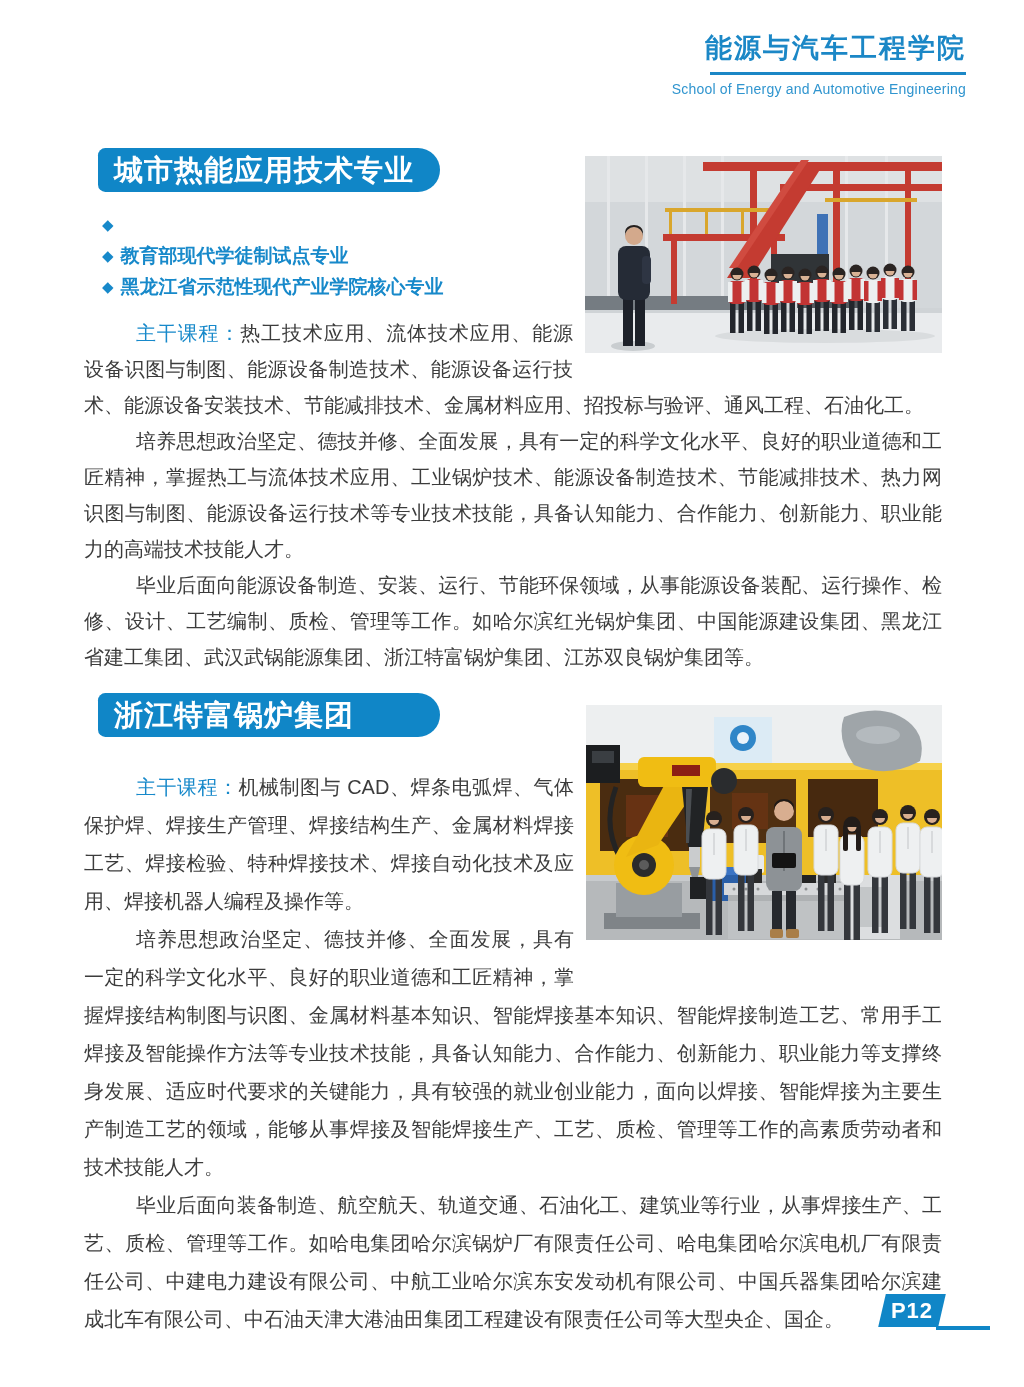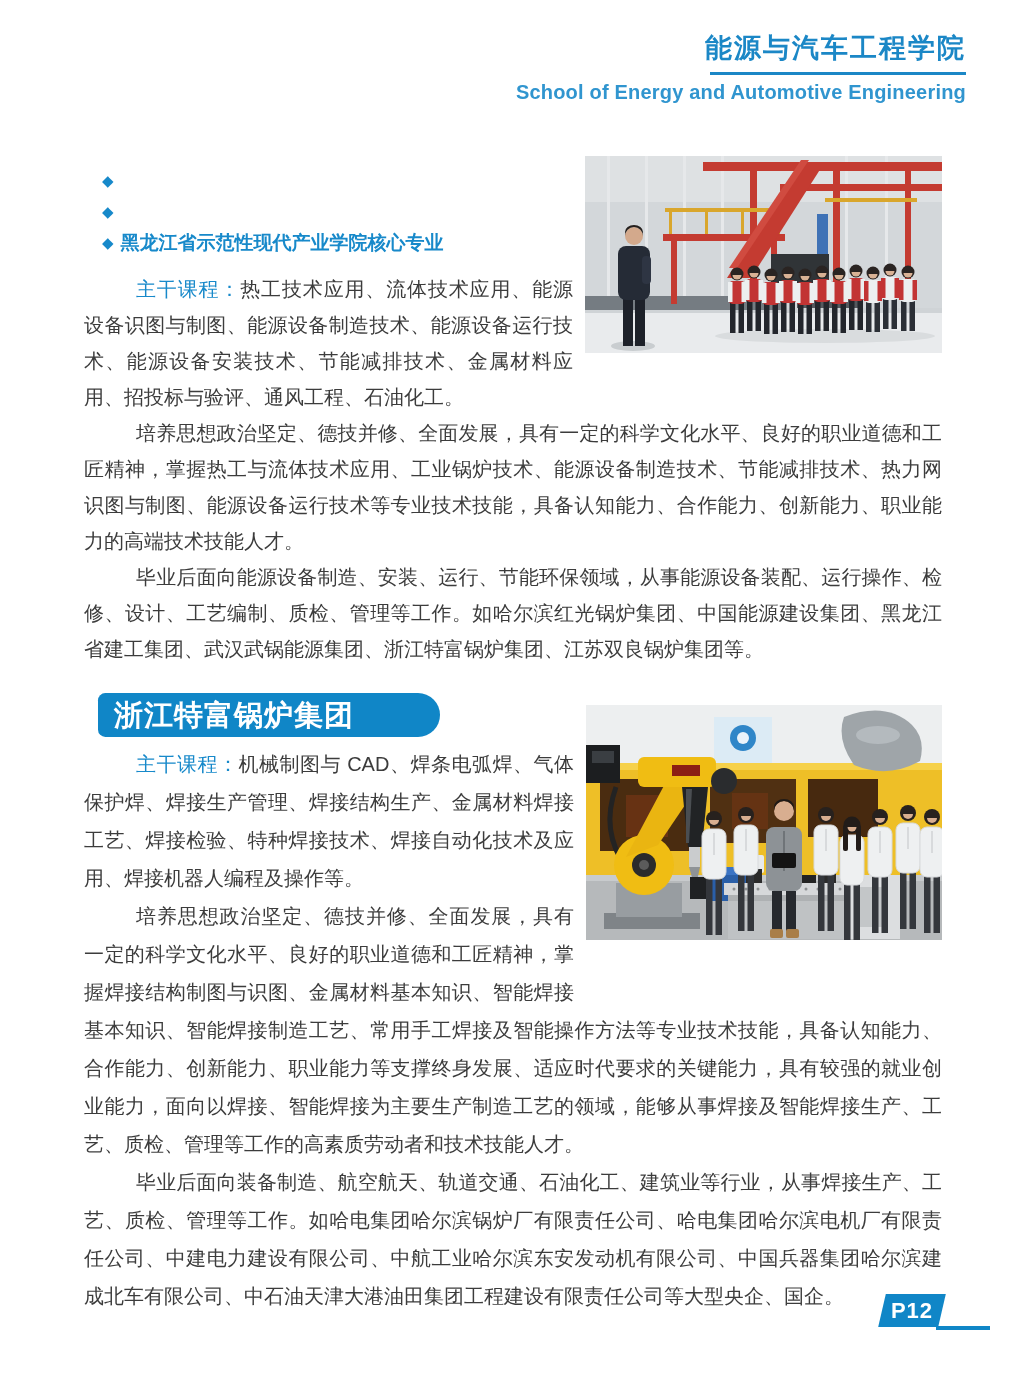--- a/index.html
+++ b/index.html
@@ -6,21 +6,21 @@
   body{
     width:1024px;height:1387px;background:#ffffff;position:relative;overflow:hidden;
     font-family:"Liberation Sans","DejaVu Sans",sans-serif;
   }
   .page{position:absolute;inset:0;}
 
   
   .header{position:absolute;top:30px;right:58px;text-align:right;}
   .header-cn{color:#1b87c6;font-size:27px;font-weight:bold;letter-spacing:2px;}
   .header-line{height:3px;background:#1b87c6;width:256px;margin:6px 0 6px auto;}
-  .header-en{color:#3095cf;font-size:20px;font-weight:700;letter-spacing:.2px;}
+  .header-en{color:#3095cf;font-size:14px;font-weight:400;letter-spacing:.2px;}
 
   
   .section{position:absolute;left:84px;width:858px;}
   #section-1{top:148px;}
   #section-2{top:693px;}
 
   .title-bar{
     margin:0 0 0 14px;width:326px;height:44px;background:#1086c7;
     border-radius:8px 24px 24px 8px;color:#fff;font-size:29px;font-weight:bold;
     line-height:45px;padding-left:16px;letter-spacing:1px;
@@ -28,21 +28,21 @@
   .photo{float:right;margin:8px 0 26px 12px;padding:0;}
   #photo-1{width:357px;height:197px;}
   #photo-2{width:356px;height:235px;margin:12px 0 38px 12px;}
   .photo svg{display:block;width:100%;height:100%;}
 
   .highlights{list-style:none;margin:17px 0 0 18px;padding:0;}
   .highlights li{color:#1789ca;font-size:19px;font-weight:bold;line-height:31px;display:flex;align-items:center;}
   .diamond{font-size:15px;margin-right:7px;}
 
   .paras{margin-top:13px;}
-  #section-2 .paras{margin-top:8px;}
+  #section-2 .paras{margin-top:31px;}
   p.body{
     margin:0;font-size:20px;line-height:36px;color:#3c3c3c;
     text-indent:52px;text-align:justify;text-justify:inter-character;
   }
   #section-2 p.body{line-height:38px;}
   .lead{color:#1789ca;font-weight:normal;}
 
   
   .page-badge{
     position:absolute;left:882px;top:1294px;width:60px;height:33px;
@@ -140,26 +140,30 @@
           <ellipse cx="48" cy="190" rx="22" ry="5" fill="#c9cdd0"></ellipse>
           <rect x="38" y="138" width="10" height="52" fill="#1d2129"></rect>
           <rect x="50" y="138" width="10" height="52" fill="#1d2129"></rect>
           <rect x="33" y="90" width="32" height="54" rx="8" fill="#252b36"></rect>
           <rect x="57" y="100" width="9" height="28" rx="4" fill="#2e3543"></rect>
           <circle cx="49" cy="80" r="9" fill="#d3a98c"></circle>
           <path d="M40 80 a9 9 0 0 1 18 0 l0 -4 a9 7 0 0 0 -18 0 z" fill="#241f1d"></path>
         </g>
       </svg>
     </figure>
+    <h2 class="title-bar">
+      <span>城市热能应用技术专业</span>
+    </h2>
     <ul class="highlights">
       <li>
         <span class="diamond">◆</span>
       </li>
       <li>
         <span class="diamond">◆</span>
+        <span>教育部现代学徒制试点专业</span>
       </li>
       <li>
         <span class="diamond">◆</span>
         <span>黑龙江省示范性现代产业学院核心专业</span>
       </li>
     </ul>
     <div class="paras">
       <p class="body"><span class="lead">主干课程：</span><span>热工技术应用、流体技术应用、能源设备识图与制图、能源设备制造技术、能源设备运行技术、能源设备安装技术、节能减排技术、金属材料应用、招投标与验评、通风工程、石油化工。</span></p>
       <p class="body"><span>培养思想政治坚定、德技并修、全面发展，具有一定的科学文化水平、良好的职业道德和工匠精神，掌握热工与流体技术应用、工业锅炉技术、能源设备制造技术、节能减排技术、热力网识图与制图、能源设备运行技术等专业技术技能，具备认知能力、合作能力、创新能力、职业能力的高端技术技能人才。</span></p>
       <p class="body"><span>毕业后面向能源设备制造、安装、运行、节能环保领域，从事能源设备装配、运行操作、检修、设计、工艺编制、质检、管理等工作。如哈尔滨红光锅炉集团、中国能源建设集团、黑龙江省建工集团、武汉武锅能源集团、浙江特富锅炉集团、江苏双良锅炉集团等。</span></p>

